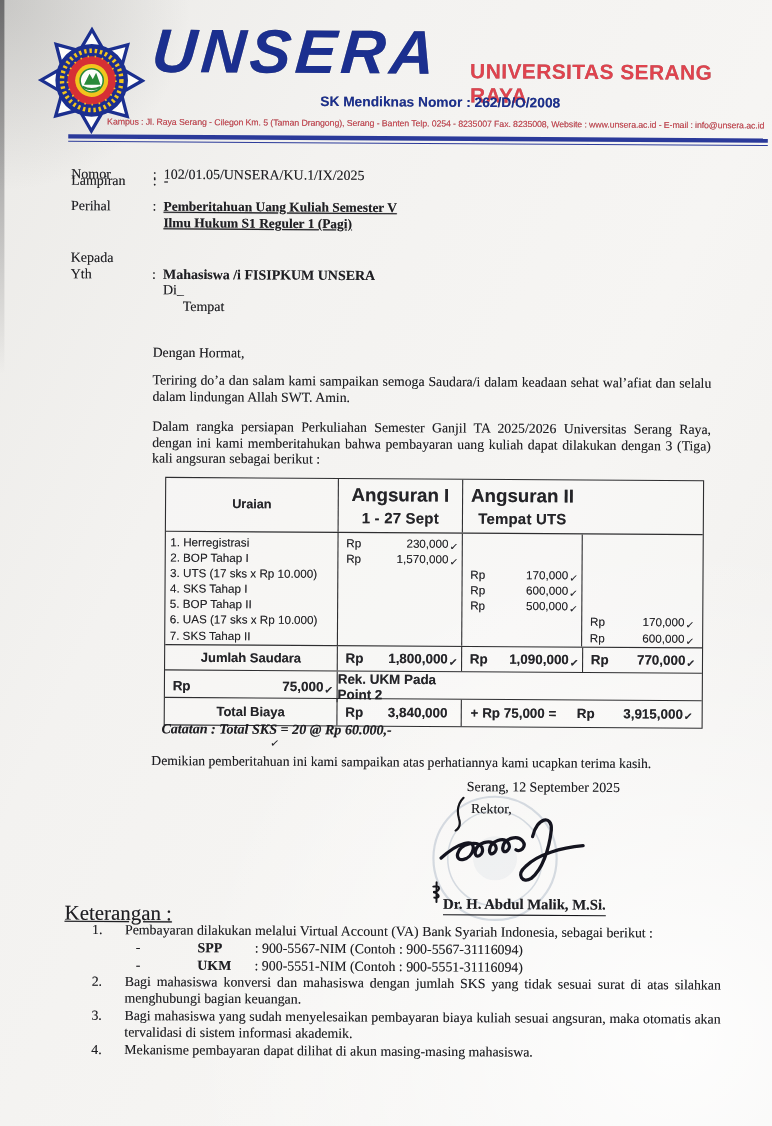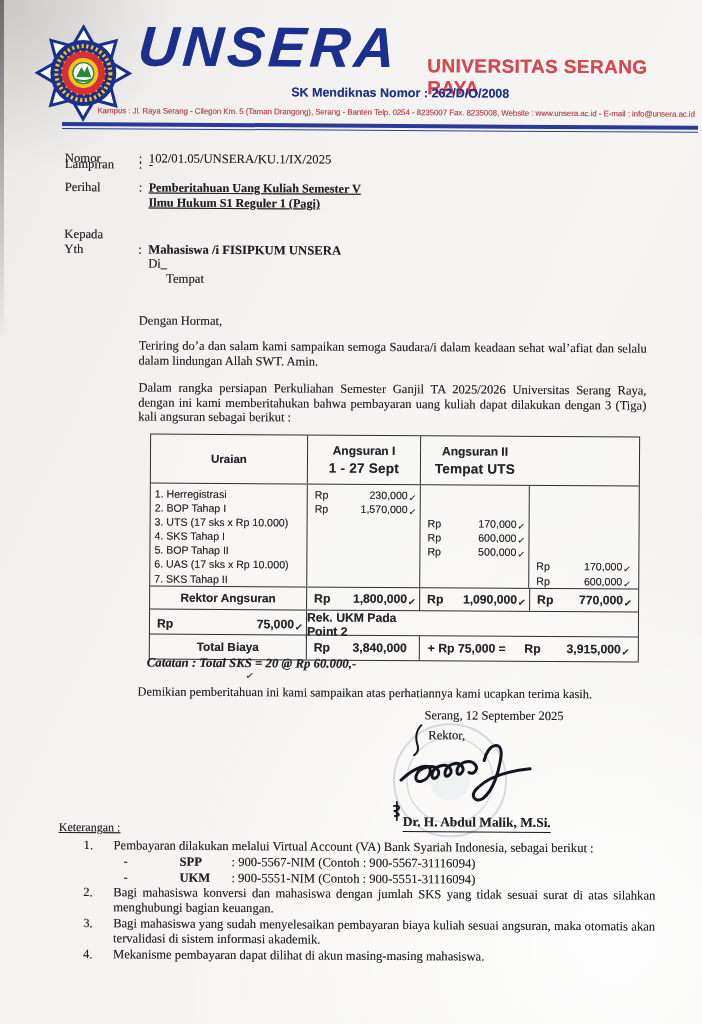--- a/index.html
+++ b/index.html
@@ -66,21 +66,21 @@
     border:1.6px solid #2e2e30;
     font-family:"Liberation Sans", sans-serif;
     color:#242428;
     background:rgba(255,255,255,.25);
   }
   .t-row{display:grid;grid-template-columns:156px 113px 109px 106px;}
   .t-row > div{border-left:1.2px solid #2e2e30;}
   .t-row > div:first-child{border-left:none;}
   .t-head{height:48px;border-bottom:1.2px solid #2e2e30;}
   .t-head .h-cell{display:flex;flex-direction:column;align-items:center;justify-content:center;gap:3px;}
-  .h1{font-size:12px;font-weight:bold;}
+  .h1{font-size:17px;font-weight:bold;}
   .h2{font-size:13.6px;font-weight:bold;letter-spacing:.2px;}
   .t-items{height:102px;}
   .lines{padding-top:3px;}
   .ln{height:14.1px;line-height:14.1px;font-size:10.6px;white-space:nowrap;}
   .lbl-col .ln{padding-left:4px;}
   .money{display:flex;align-items:baseline;padding:0 3px 0 7px;}
   .money .amt{margin-left:auto;}
   .chk{font-size:9.5px;color:#2a2a30;transform:rotate(6deg) translateY(2px);display:inline-block;width:9px;text-align:right;}
   .sum-row{border-top:1.2px solid #2e2e30;display:grid;grid-template-columns:156px 113px 215px;align-items:center;}
   .sum-row > div{border-left:1.2px solid #2e2e30;height:100%;display:flex;align-items:center;}
@@ -103,21 +103,21 @@
   
   .place-date{position:absolute;left:428px;top:706px;font-size:12.6px;}
   .sig-title{position:absolute;left:432px;top:726px;font-size:12.6px;}
   .stamp{position:absolute;left:382px;top:712px;opacity:.4;}
   .sig-svg{position:absolute;left:402px;top:732px;}
   .pen1{position:absolute;left:416px;top:722px;}
   .signer{position:absolute;left:407px;top:799px;font-size:13.4px;font-weight:bold;border-bottom:1.6px solid #15151a;padding-bottom:1px;margin-top:13px;}
   .pen2{position:absolute;left:396px;top:799px;}
 
   
-  .ket-title{position:absolute;left:63px;top:820px;font-size:12px;text-decoration:underline;text-align:right;}
+  .ket-title{position:absolute;left:63px;top:820px;font-size:19px;text-decoration:underline;text-align:right;}
   .ket-item{position:absolute;display:grid;grid-template-columns:24px 1fr;column-gap:6px;left:88px;width:572px;font-size:12.6px;line-height:15.3px;}
   .ket-num{text-align:left;}
   .ket-text{text-align:justify;}
   .ket-sub{position:absolute;left:128px;font-size:12.6px;line-height:15.3px;white-space:nowrap;}
   .ket-sub .s-name{display:inline-block;width:52px;font-weight:bold;padding-left:32px;}
   .ket-sub .s-dash{display:inline-block;width:24px;}
 </style>
 </head>
 <body>
 
@@ -258,21 +258,21 @@
           <div class="ln money">
               <span>Rp</span>
               <span class="amt">600,000</span>
               <span class="chk">✓</span>
             </div>
         </div>
       </div>
 
       <div class="sum-row h22">
         <div>
-            <span class="sum-label">Rektor Angsuran</span>
+            <span class="sum-label">Jumlah Saudara</span>
           </div>
         <div>
             <span class="sum-money money">
               <span>Rp</span>
               <span class="amt">1,800,000</span>
               <span class="chk">✓</span>
             </span>
           </div>
         <div style="padding:0;">
           <div class="sum-split" style="width:100%;">

